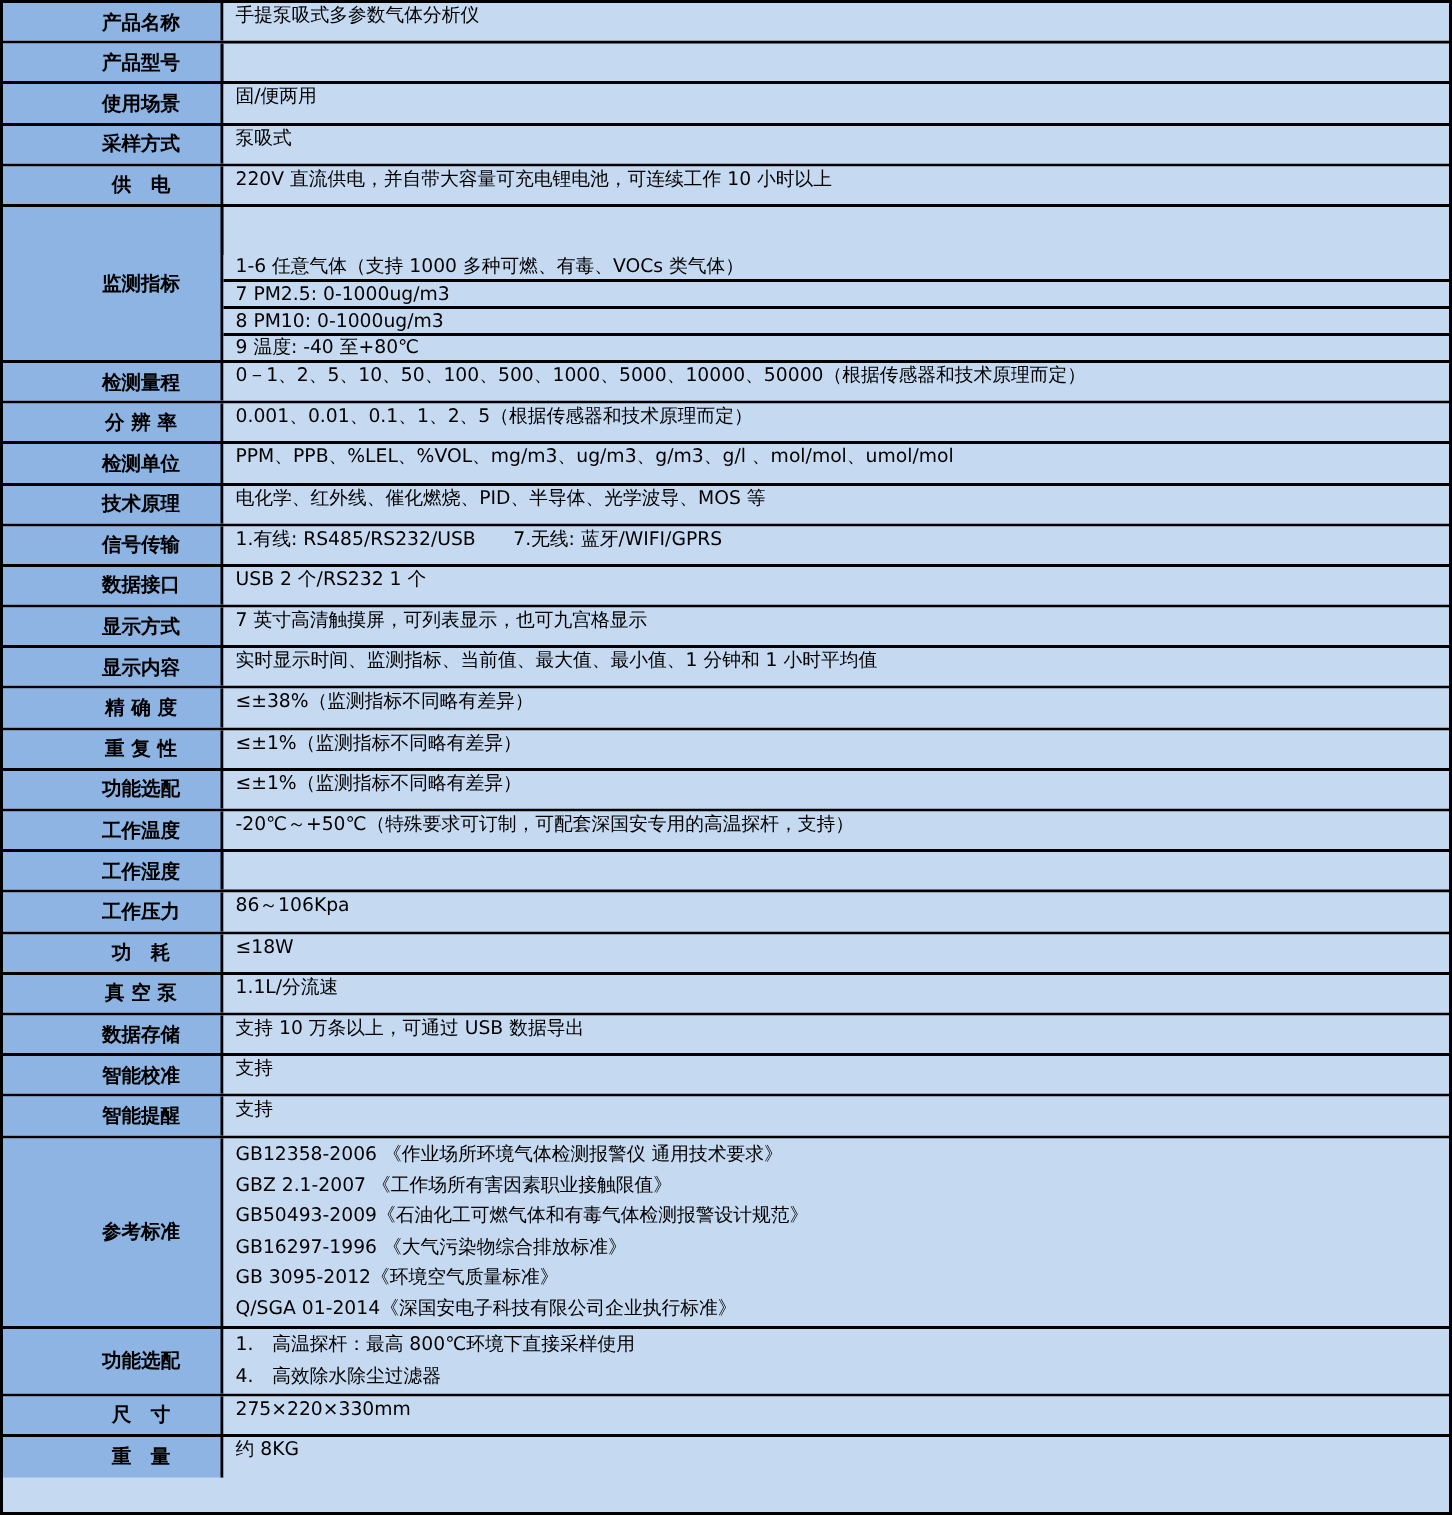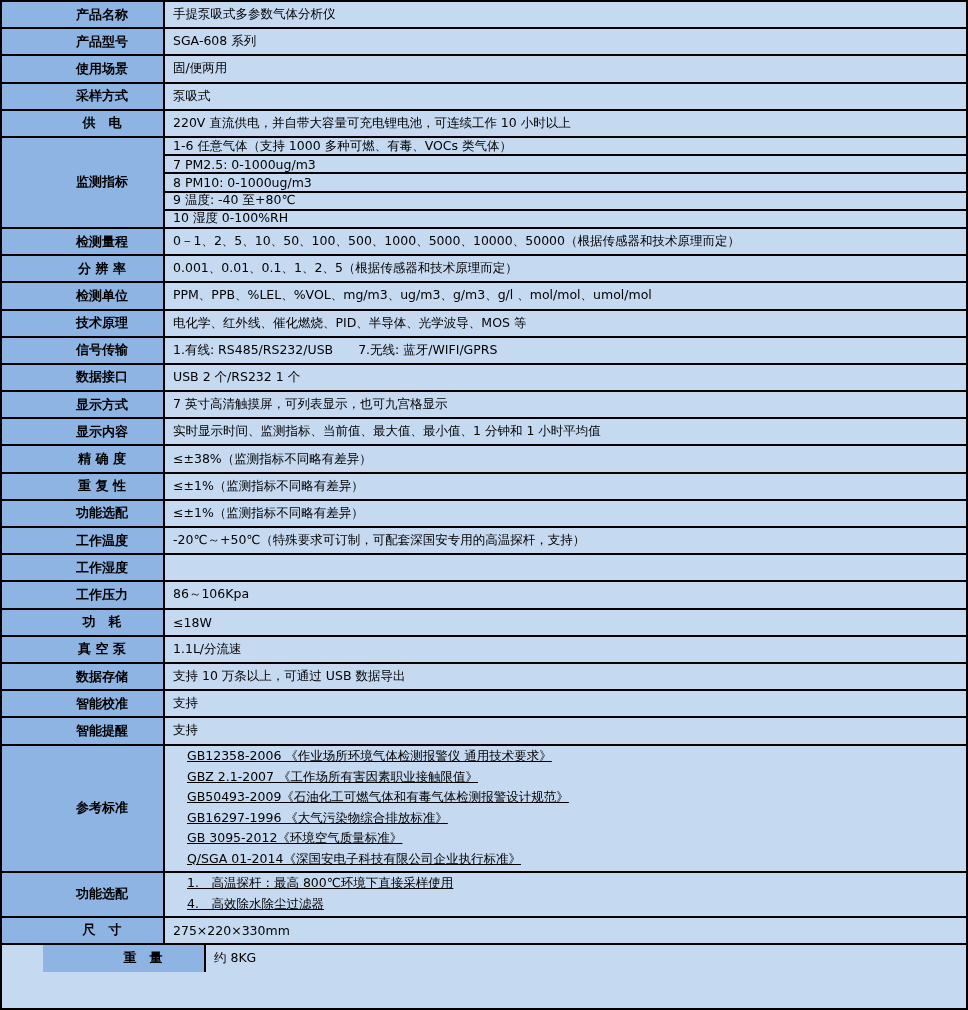--- a/index.html
+++ b/index.html
@@ -12,64 +12,61 @@
   html,body{margin:0;padding:0;background:#ffffff;}
   body{width:968px;height:1010px;font-family:"DejaVu Sans","Liberation Sans",sans-serif;color:var(--text);}
   .spec-table{
     width:968px;height:1010px;
     border:2px solid var(--border);
     display:flex;flex-direction:column;
     background:var(--value-bg);
     overflow:hidden;
   }
   .spec-row{display:flex;flex:none;border-bottom:2px solid var(--border);}
-  .spec-row:last-child{border-bottom:none;margin-left:41px;}
+  .spec-row:last-child{border-bottom:none;}
   .row-single{height:27.2px;}
   .label-cell{
-    width:163px;flex:none;
+    width:147px;flex:none;
     background:var(--label-bg);
     border-right:2px solid var(--border);
     display:flex;align-items:center;justify-content:center;
     font-weight:bold;font-size:13px;
     text-align:center;white-space:pre;padding-left:39px;
   }
   .value-cell{
     flex:1;min-width:0;
     background:var(--value-bg);
-    display:flex;flex-direction:column;justify-content:center;
+    display:flex;flex-direction:column;
     font-size:12.5px;
   }
   .value-line{
     padding-left:8px;white-space:nowrap;overflow:hidden;
     display:flex;align-items:center;
   }
   
-  .row-subrows .value-cell{justify-content:stretch;}
+  .row-subrows .value-cell{justify-content:stretch;margin-top:32px;}
   .row-subrows .value-line{flex:1;border-bottom:2px solid var(--border);}
   .row-subrows .value-line:last-child{border-bottom:none;}
   
   .row-lines .value-line{height:20.5px;flex:none;}
-  .row-lines .value-cell{justify-content:center;padding:1px 14px;text-decoration:underline;}
+  .row-lines .value-cell{justify-content:center;padding:1px 0;}
 </style>
 </head>
 <body>
 
 <div class="spec-table">
   <div class="spec-row row-single">
     <div class="label-cell">产品名称</div>
     <div class="value-cell">
         <div class="value-line">手提泵吸式多参数气体分析仪</div>
       </div>
   </div>
 
   <div class="spec-row row-single">
     <div class="label-cell">产品型号</div>
-    <div class="value-cell">
-        <div class="value-line">SGA-608 系列</div>
-      </div>
   </div>
 
   <div class="spec-row row-single">
     <div class="label-cell">使用场景</div>
     <div class="value-cell">
         <div class="value-line">固/便两用</div>
       </div>
   </div>
 
   <div class="spec-row row-single">
@@ -86,21 +83,20 @@
       </div>
   </div>
 
   <div class="spec-row row-subrows">
     <div class="label-cell">监测指标</div>
     <div class="value-cell">
         <div class="value-line">1-6 任意气体（支持 1000 多种可燃、有毒、VOCs 类气体）</div>
         <div class="value-line">7 PM2.5: 0-1000ug/m3</div>
         <div class="value-line">8 PM10: 0-1000ug/m3</div>
         <div class="value-line">9 温度: -40 至+80℃</div>
-        <div class="value-line">10 湿度 0-100%RH</div>
       </div>
   </div>
 
   <div class="spec-row row-single">
     <div class="label-cell">检测量程</div>
     <div class="value-cell">
         <div class="value-line">0－1、2、5、10、50、100、500、1000、5000、10000、50000（根据传感器和技术原理而定）</div>
       </div>
   </div>
 

